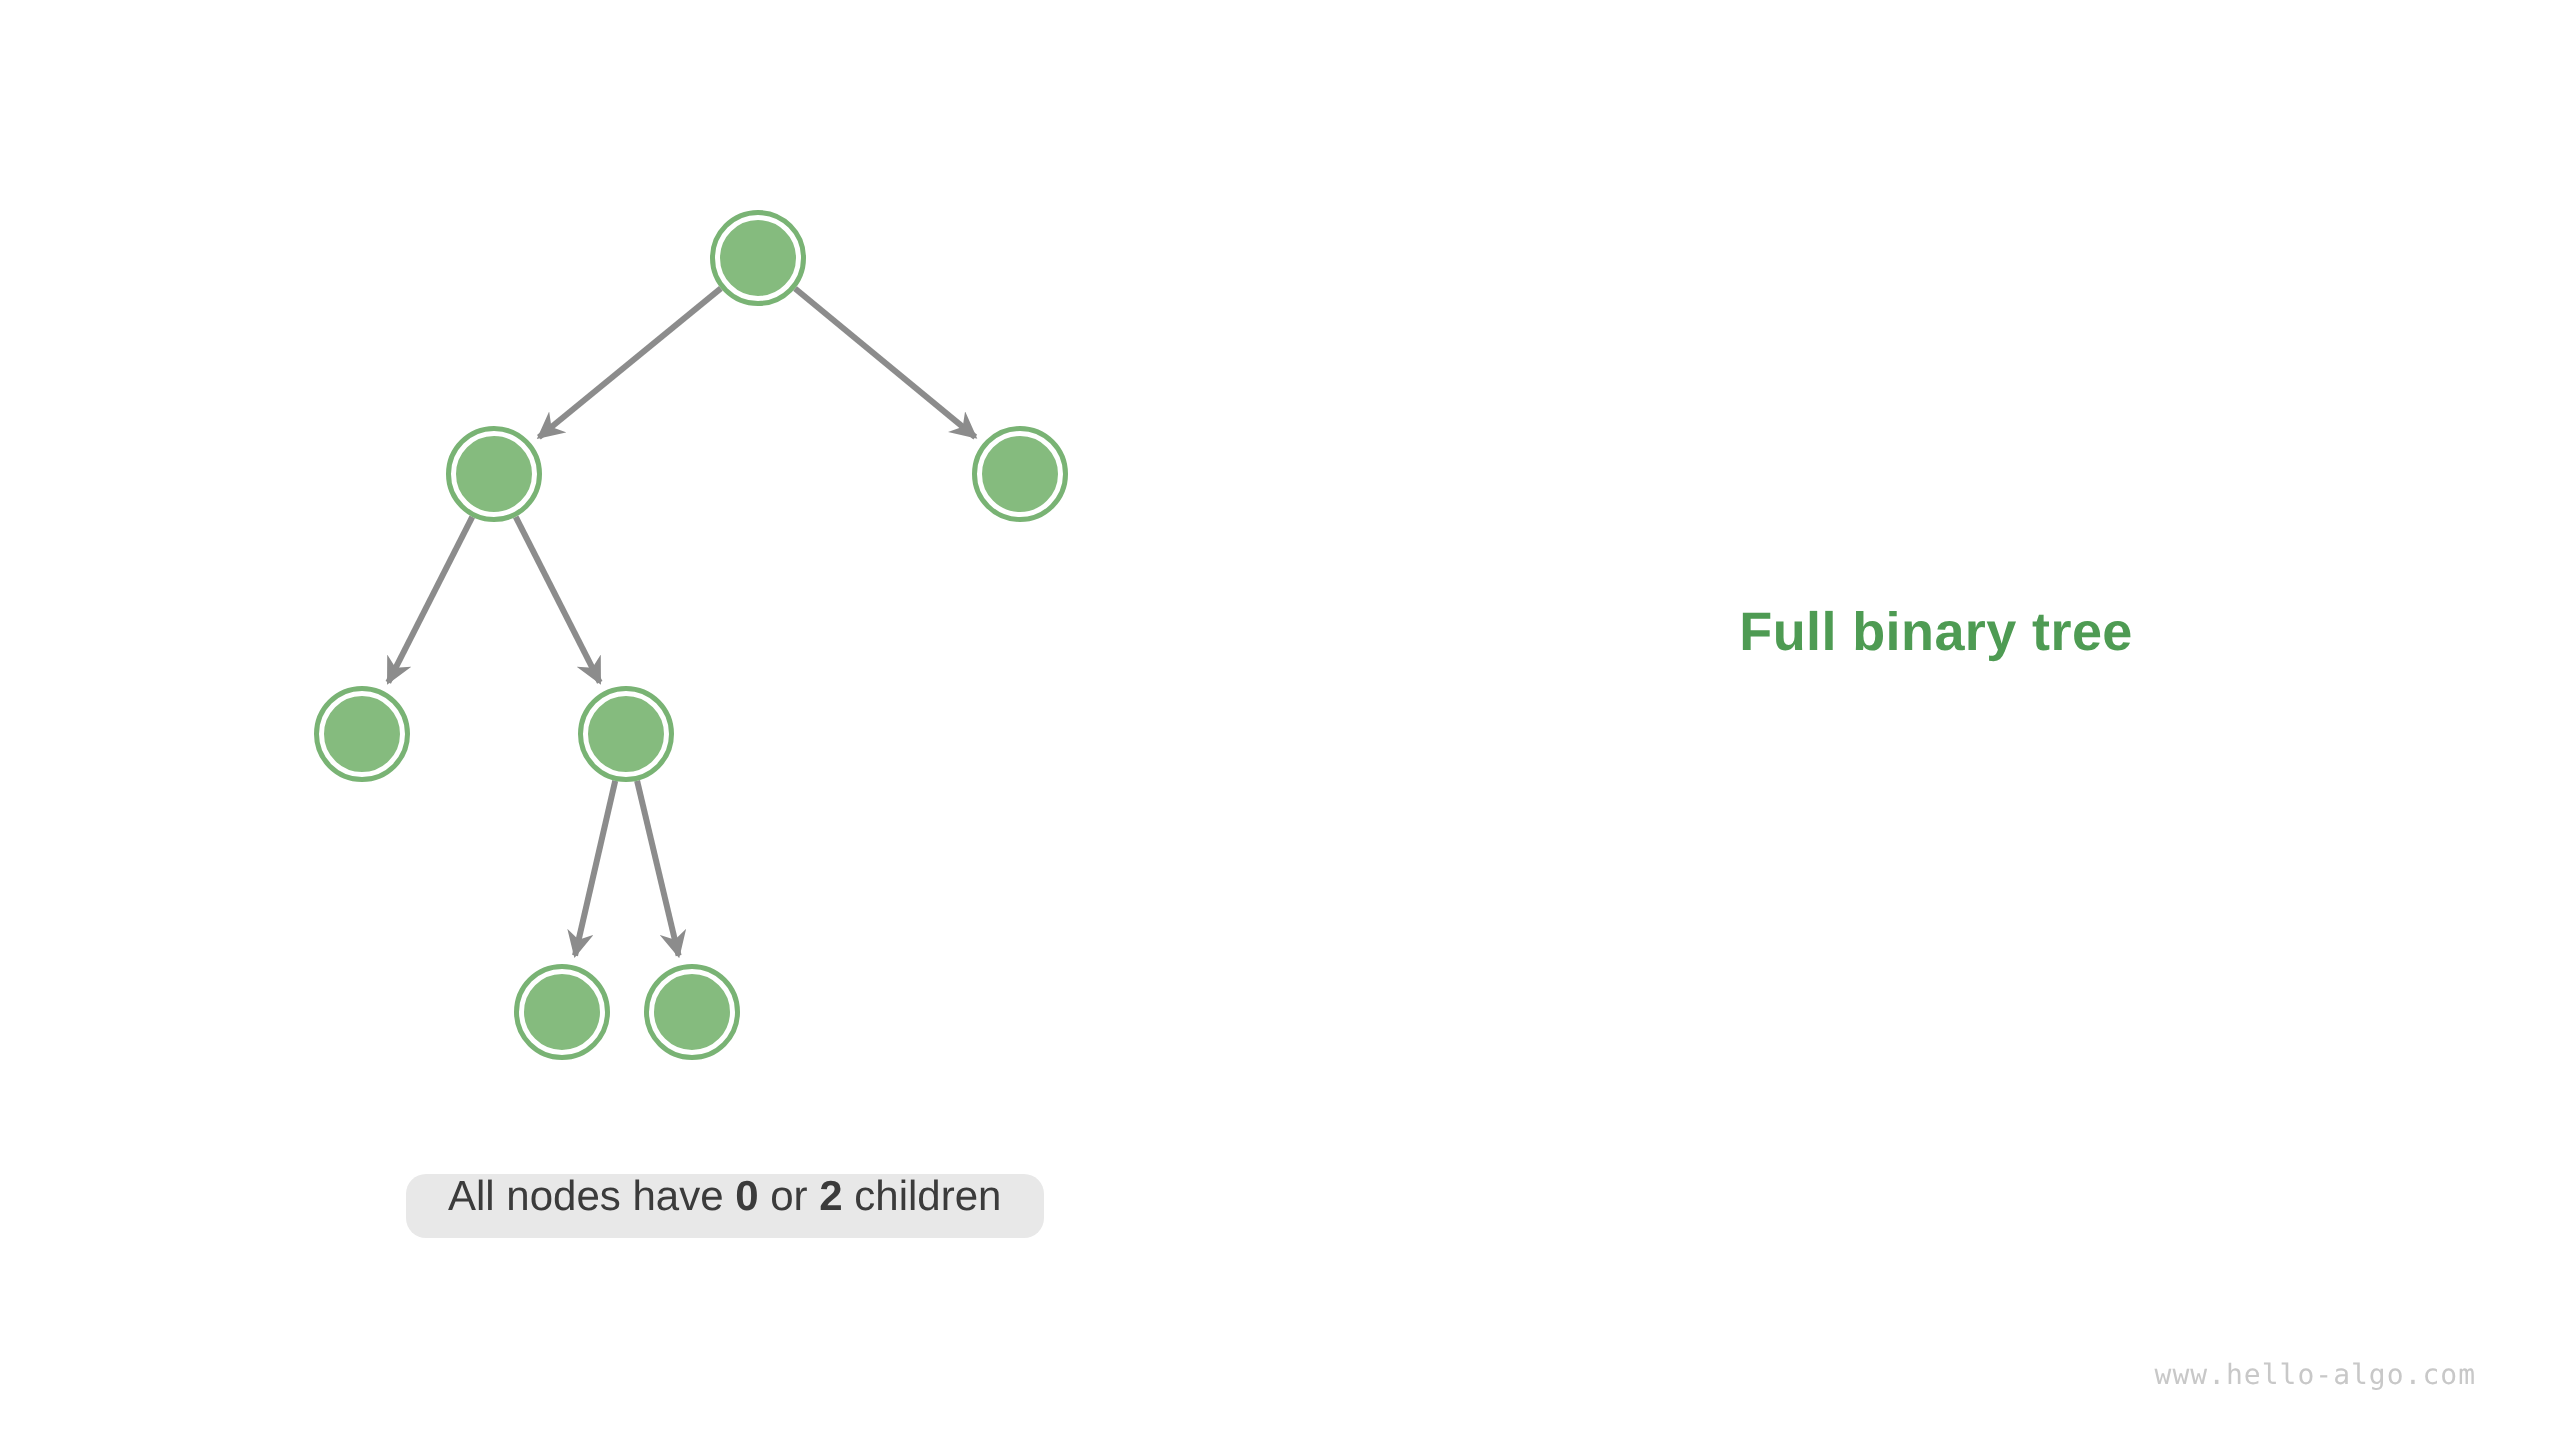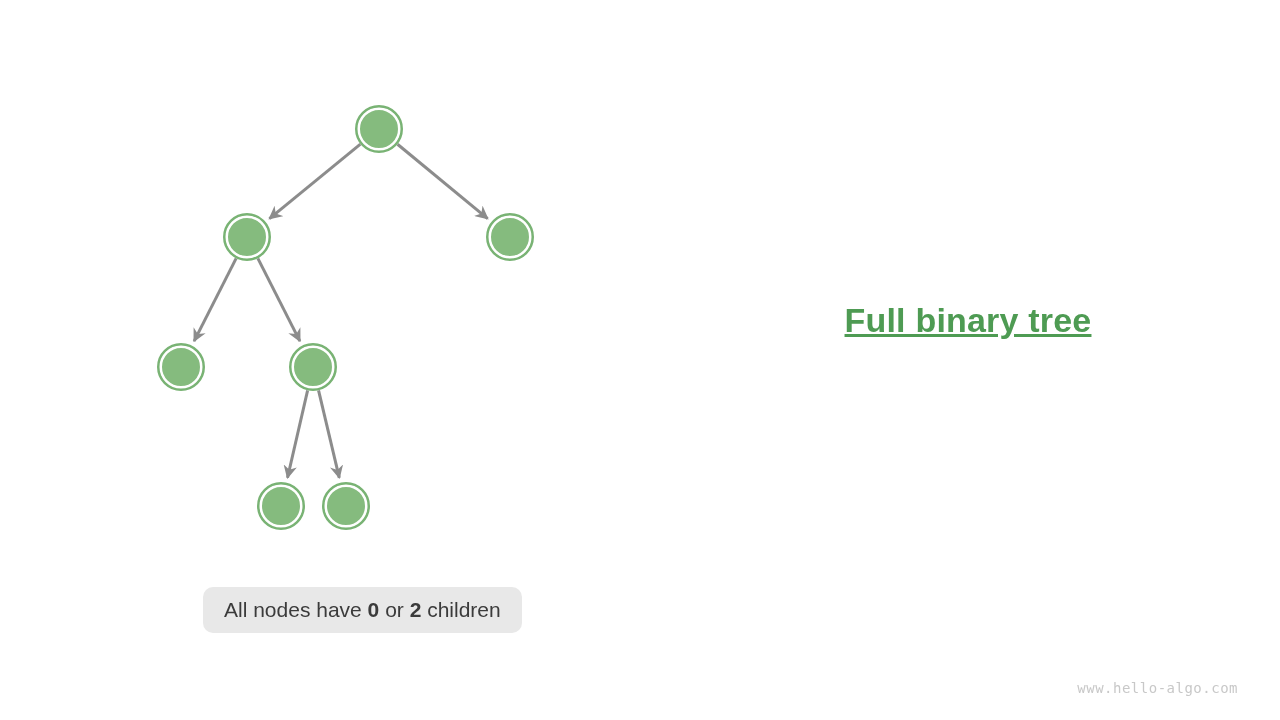--- a/index.html
+++ b/index.html
@@ -21,32 +21,31 @@
     top: 0;
     width: 1280px;
     height: 720px;
   }
   .diagram-title {
     position: absolute;
     left: 838px;
     top: 301px;
     width: 260px;
     text-align: center;
-    font-size: 34px;
+    font-size: 27px;
     font-weight: bold;
     letter-spacing: 0.2px;
-    text-decoration: underline;
   }
   .caption-box {
     position: absolute;
     left: 203px;
     top: 587px;
-    height: 46px;
+    height: 32px;
     display: inline-flex;
-    align-items: center;
+    align-items: flex-start;
     padding: 0 21px;
     border-radius: 10px;
     font-size: 21px;
     white-space: nowrap;
   }
   .caption-box b {
     font-weight: bold;
   }
   .watermark {
     position: absolute;

